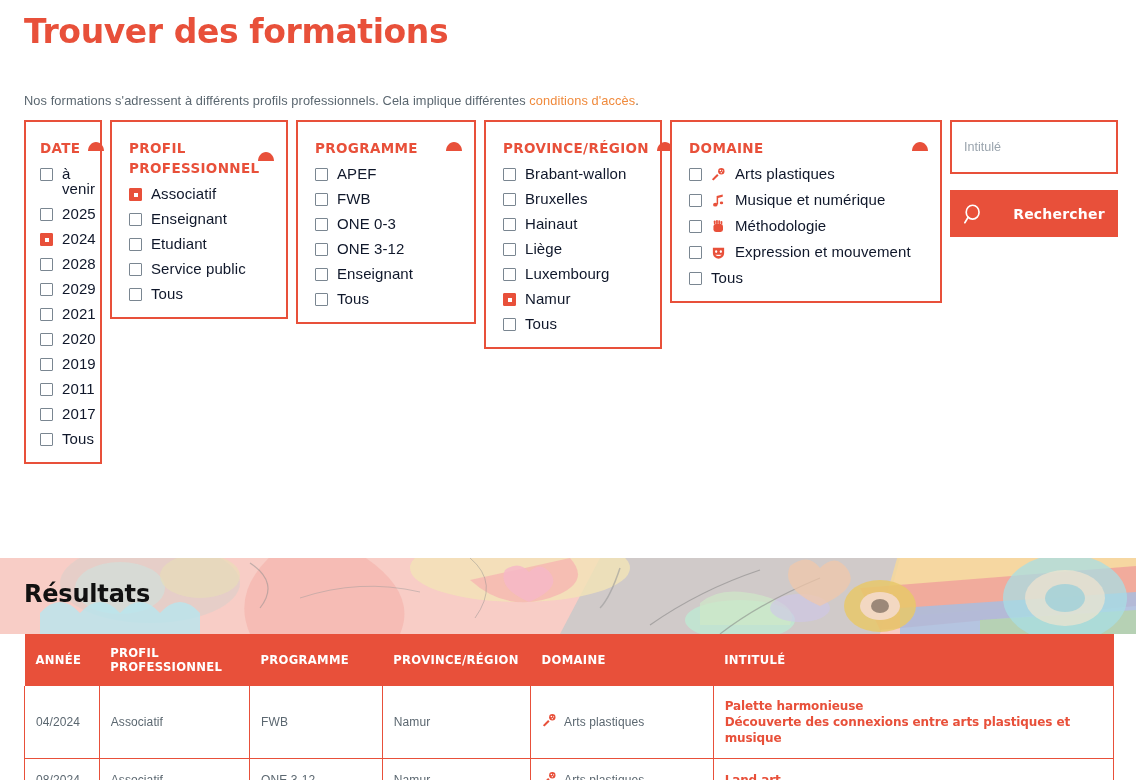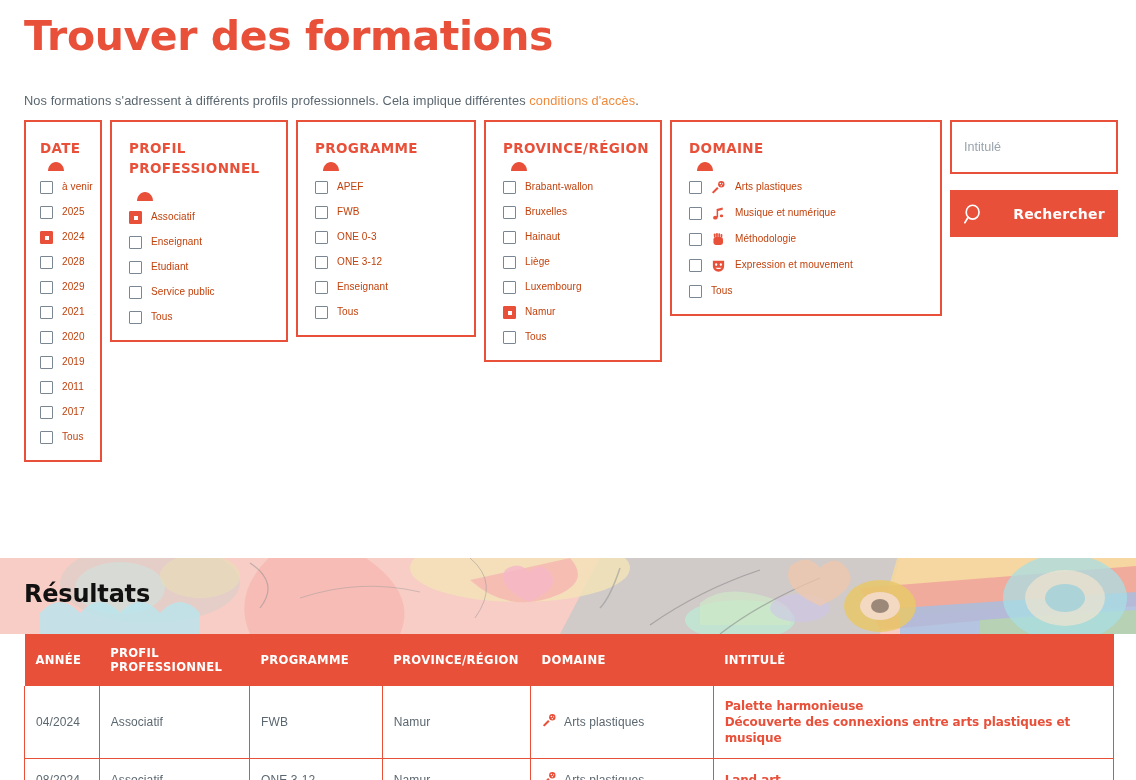--- a/index.html
+++ b/index.html
@@ -9,21 +9,21 @@
     width: 1136px; height: 780px;
     overflow: hidden;
     background: #ffffff;
     font-family: "Liberation Sans", sans-serif;
   }
   .page { position: relative; width: 1136px; height: 780px; overflow: hidden; }
 
   
   .page-title {
     position: absolute; left: 24px; top: 12px;
-    font-size: 41px; font-weight: 800; letter-spacing: -0.4px;
+    font-size: 33px; font-weight: 800; letter-spacing: -0.4px;
     color: #e8503a;
     font-family: "DejaVu Sans", sans-serif;
   }
   .intro {
     position: absolute; left: 24px; top: 93px;
     font-size: 12.8px; color: #5b6770;
     letter-spacing: .1px;
   }
   .intro a { color: #f08a3c; text-decoration: none; }
 
@@ -32,21 +32,20 @@
 
   .fbox {
     position: absolute;
     border: 2px solid #e8503a;
     background: #fff;
     padding: 0;
   }
   .fbox-head {
     display: flex; align-items: flex-start; justify-content: space-between;
     padding: 16px 12px 6px 17px;
-    flex-direction: column;
   }
   .fbox-title {
     color: #e8503a; font-weight: 700; font-size: 13.5px;
     letter-spacing: .35px; line-height: 20px; text-transform: uppercase;
     font-family: "DejaVu Sans", sans-serif;
   }
   .collapse-icon { margin-top: 4px; margin-left: 8px; flex: 0 0 auto; }
   .collapse-icon svg { display: block; }
 
   .opts { padding: 2px 10px 14px 17px; }
@@ -59,21 +58,21 @@
     flex: 0 0 auto; width: 13px; height: 13px; margin-top: 2px;
     border: 1.6px solid #7a8691; background: #fff; border-radius: 1px;
     position: relative;
   }
   .cb.on { background: #e8503a; border-color: #e8503a; }
   .cb.on::after {
     content: ""; position: absolute; left: 4px; top: 4px;
     width: 4px; height: 4px; background: #fff;
   }
   .opt-label {
-    font-size: 10px; color: #c2410c; line-height: 15px;
+    font-size: 15px; color: #0f172a; line-height: 15px;
     letter-spacing: .1px;
   }
   .opt-emoji { flex: 0 0 auto; width: 15px; height: 15px; margin-top: 1px; }
   .opt-emoji svg { display: block; }
 
   
   #box-date    { left: 24px;  top: 0;  width: 78px;  }
   #box-profil  { left: 110px; top: 0;  width: 178px; }
   #box-prog    { left: 296px; top: 0;  width: 180px; }
   #box-prov    { left: 484px; top: 0;  width: 178px; }

